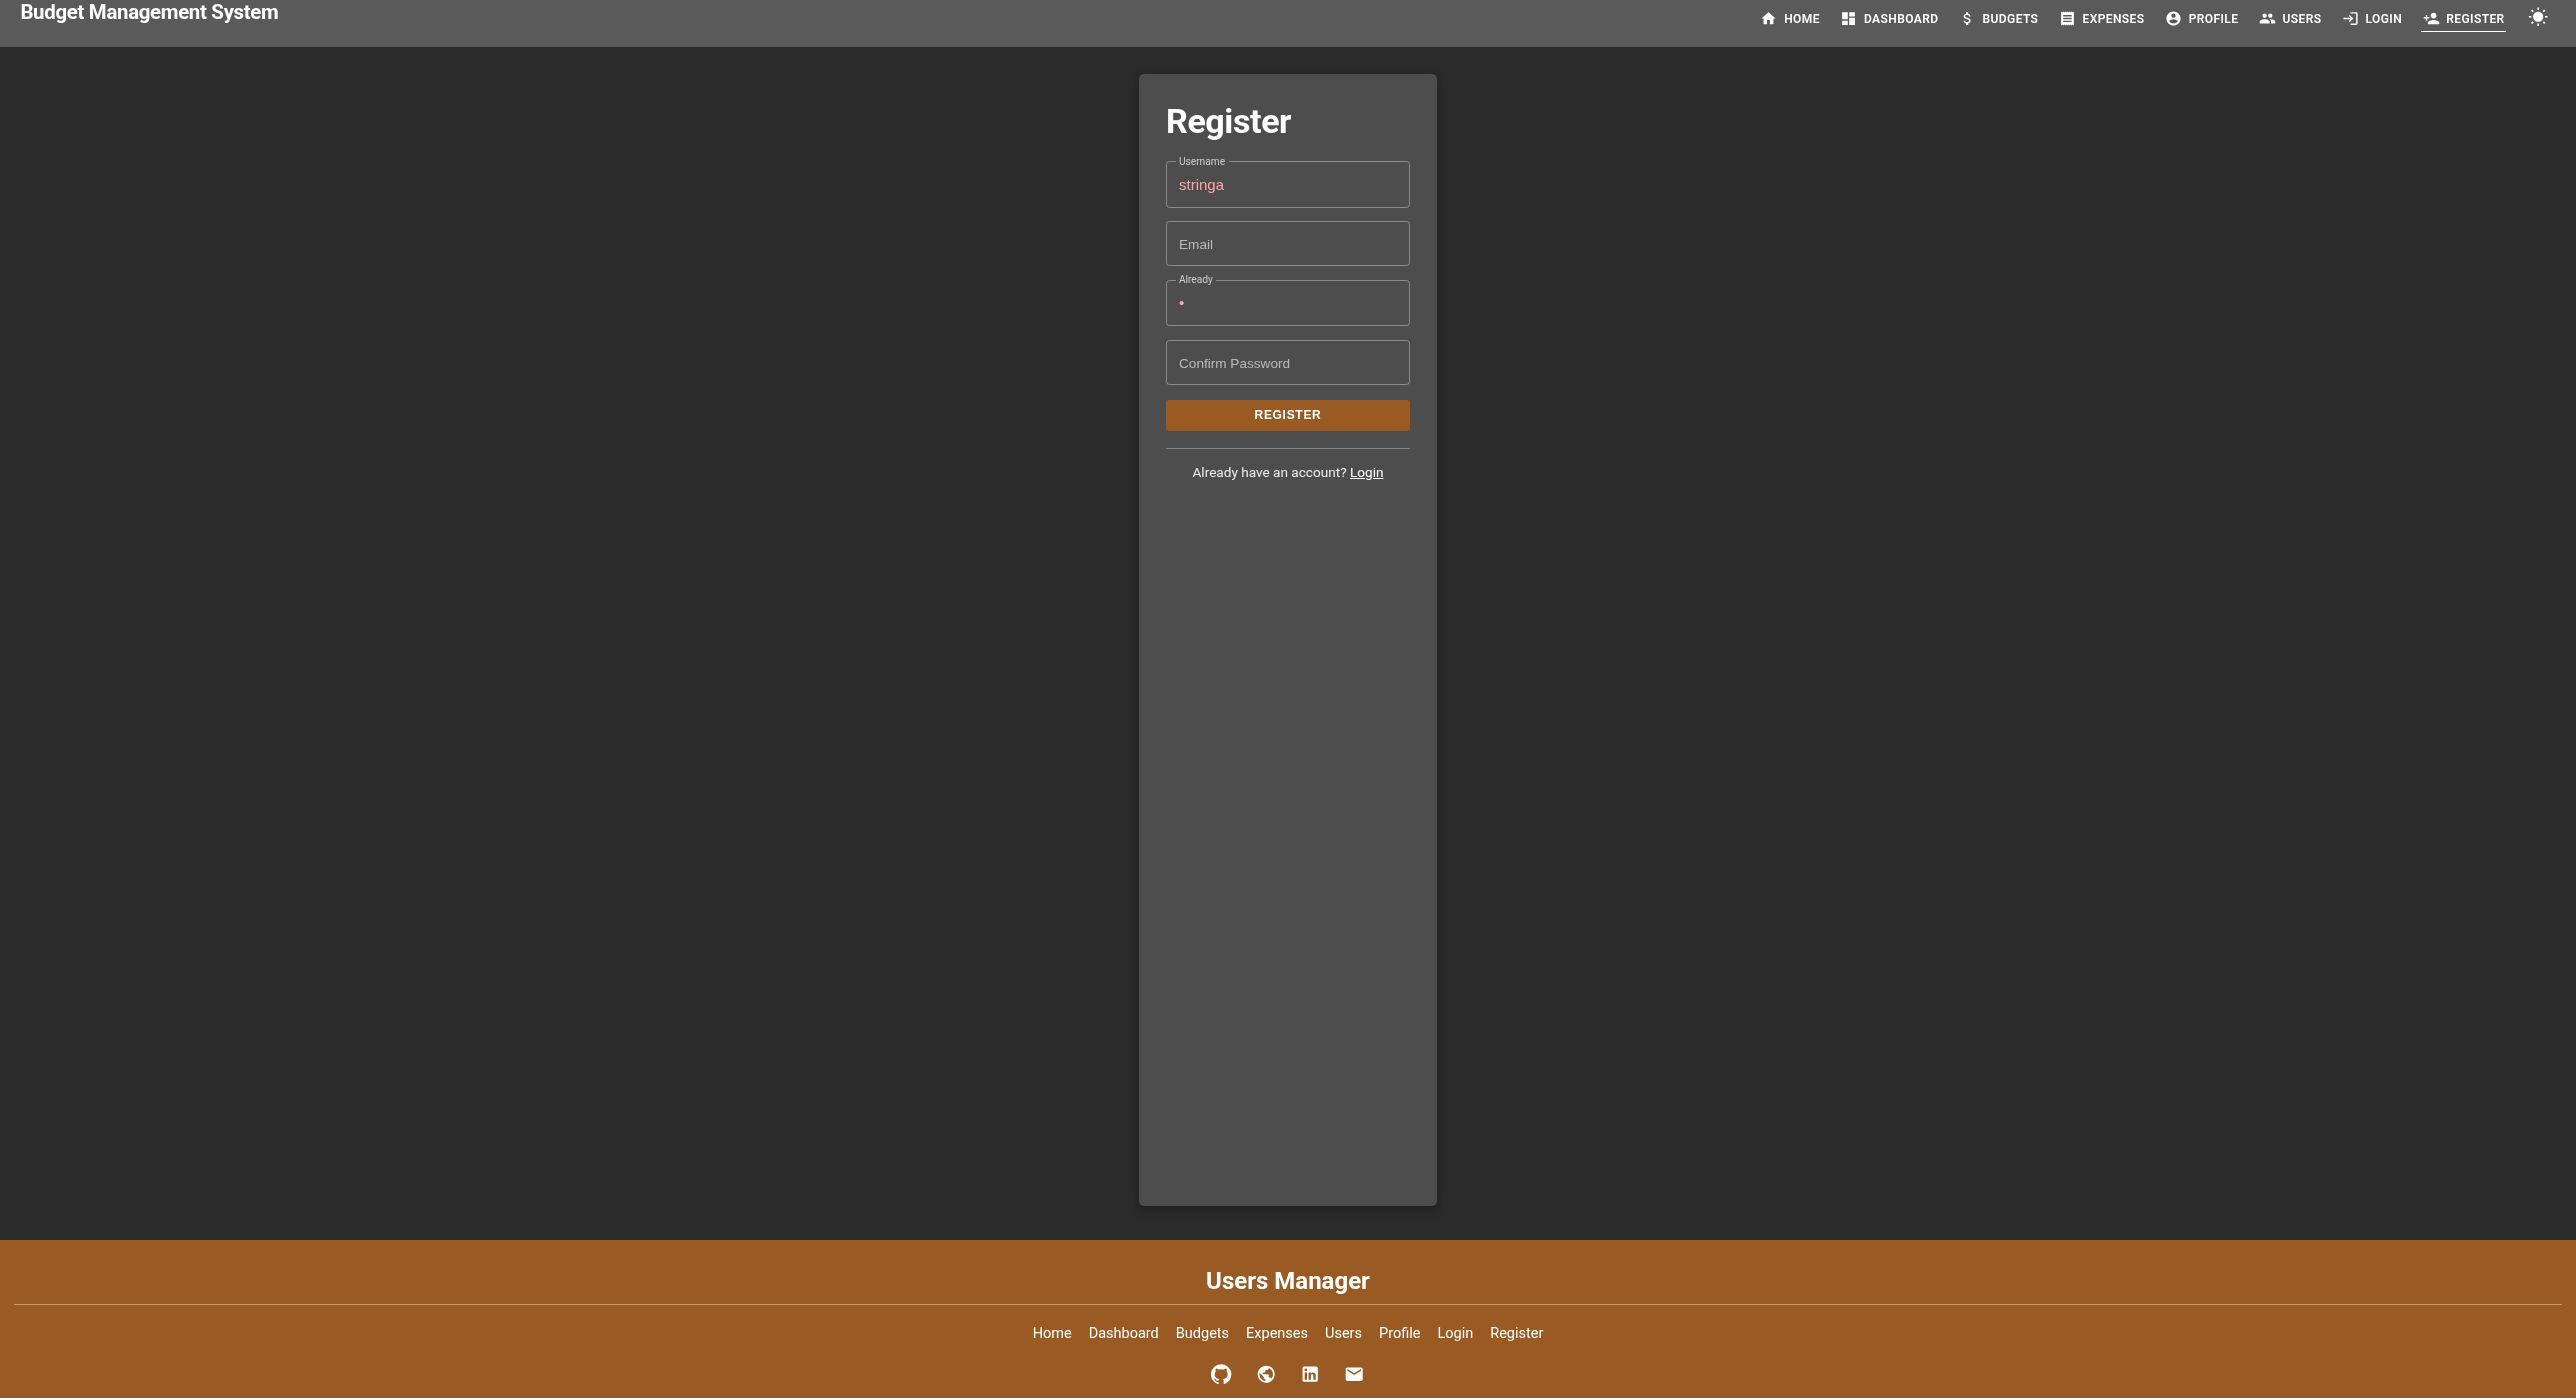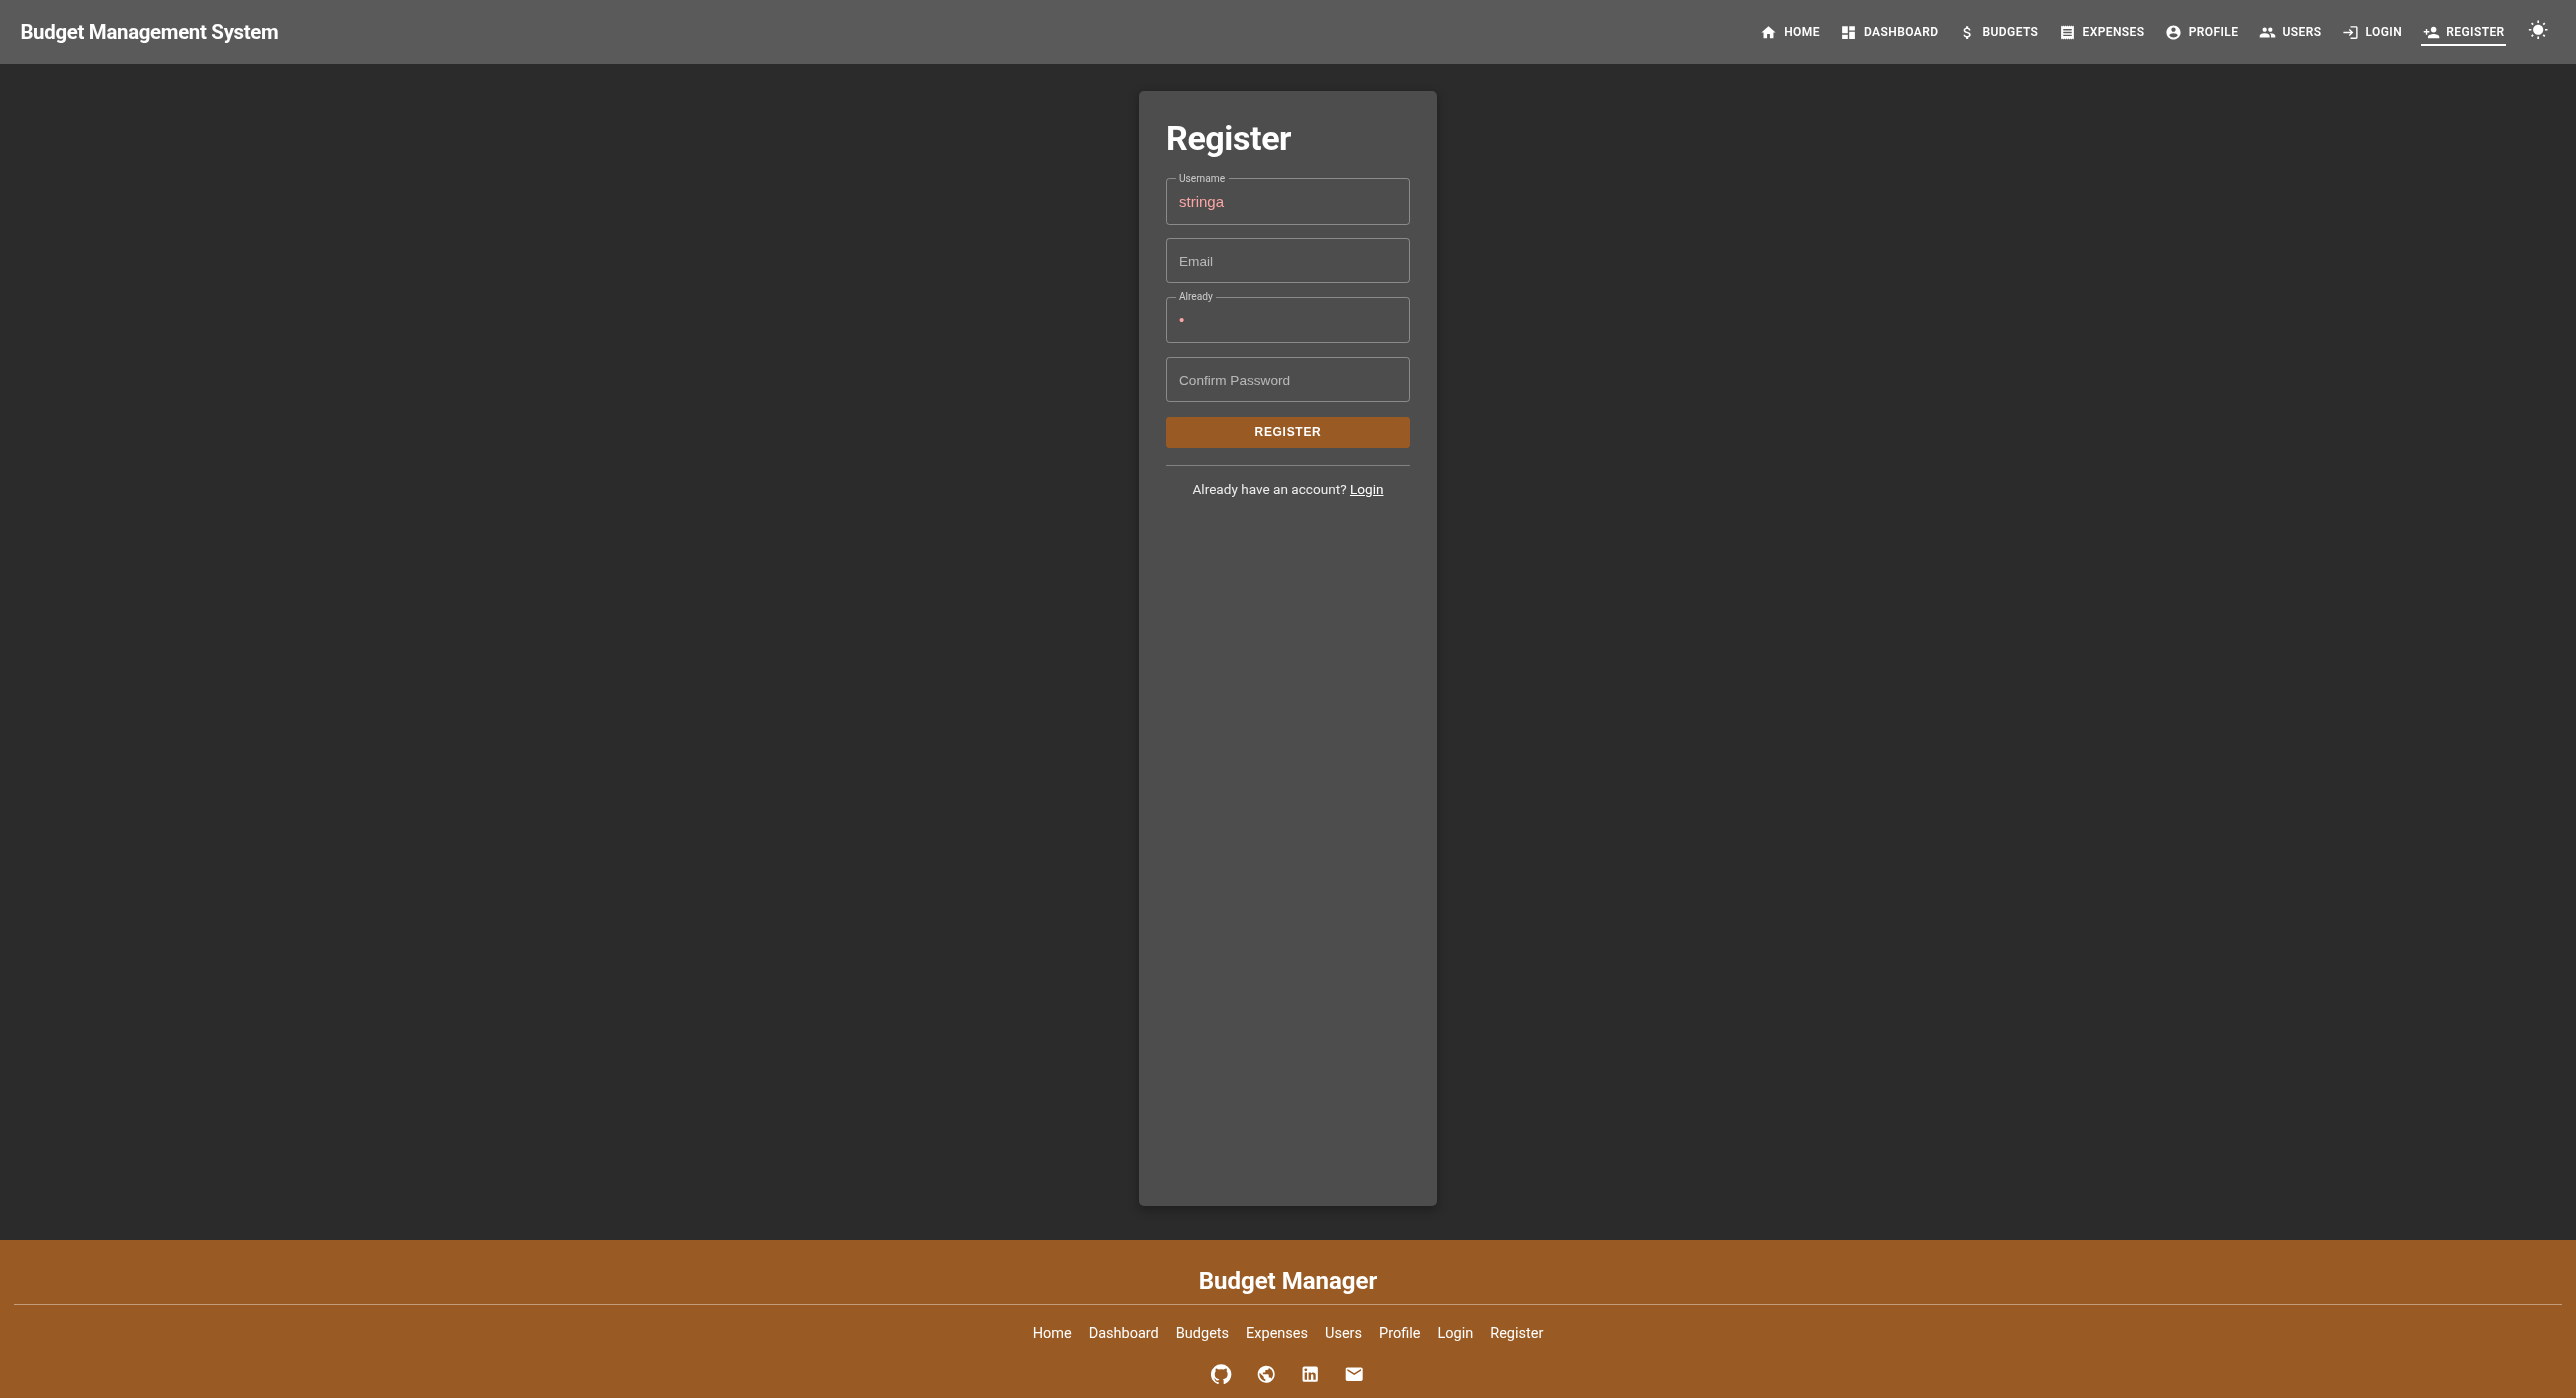--- a/index.html
+++ b/index.html
@@ -7,23 +7,23 @@
   font-family: -apple-system, BlinkMacSystemFont, "Segoe UI", Roboto, "Helvetica Neue", Arial, sans-serif;
   background: #2b2b2b;
   color: #fff;
   min-height: 100vh;
   display: flex;
   flex-direction: column;
 }
 .appbar {
   background: #5a5a5a;
   display: flex;
-  align-items: center;
+  align-items: flex-start;
   padding: 0 20.4px;
-  height: 64px;
+  height: 47px;
 }
 .brand {
   font-size: 20.4px;
   font-weight: 700;
   letter-spacing: -0.3px;
   flex: 1;
 }
 .nav {
   display: flex;
   align-items: center;
@@ -266,21 +266,21 @@
 
     <div class="divider"></div>
 
     <p class="login-prompt">
       <span>Already have an account? </span><a>Login</a>
     </p>
   </div>
 </main>
 
 <footer class="footer">
-  <h2 class="footer-title">Budget Manager</h2>
+  <h2 class="footer-title">Users Manager</h2>
   <div class="footer-divider"></div>
   <div class="footer-links">
     <span>Home</span>
     <span>Dashboard</span>
     <span>Budgets</span>
     <span>Expenses</span>
     <span>Users</span>
     <span>Profile</span>
     <span>Login</span>
     <span>Register</span>

